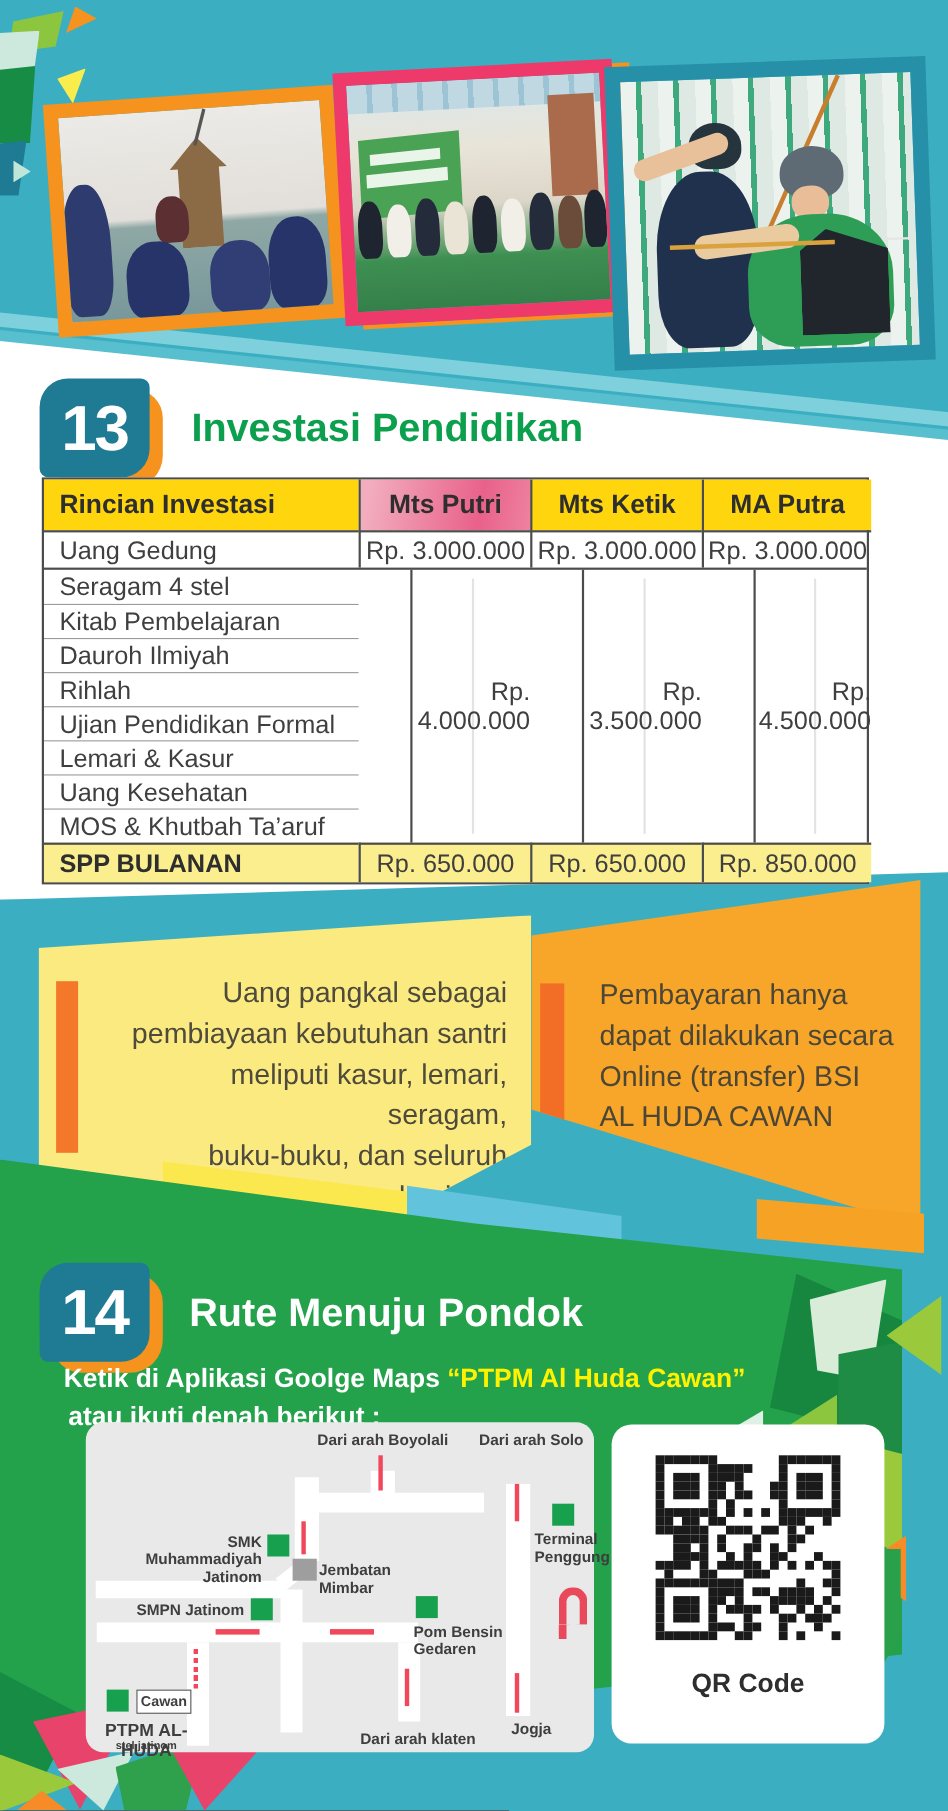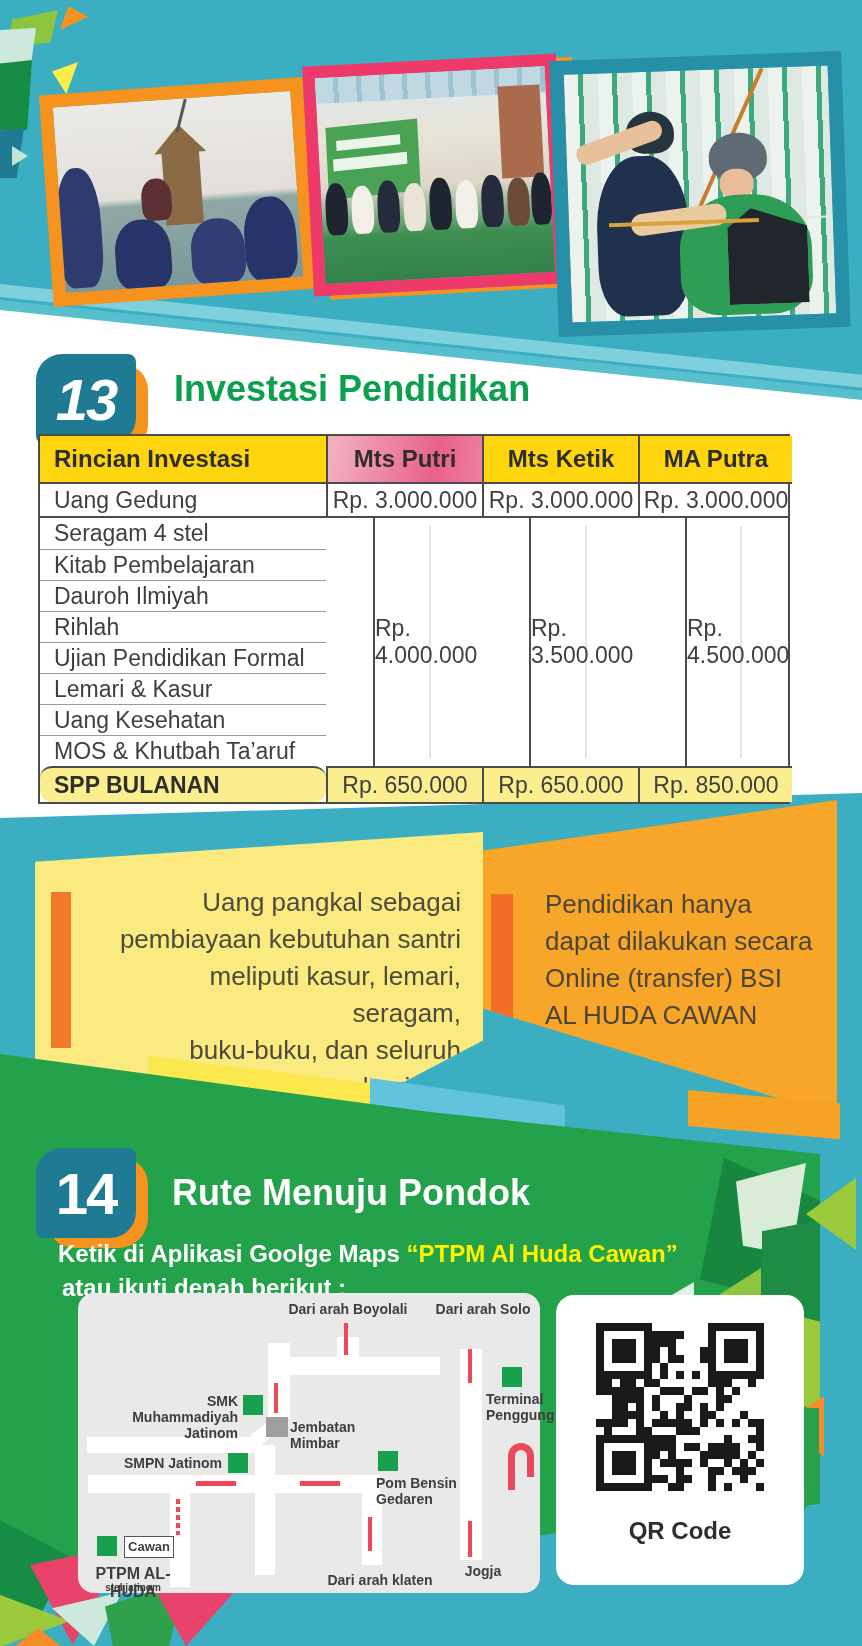--- a/index.html
+++ b/index.html
@@ -30,39 +30,39 @@
   .badge{width:104px;height:94px;}
   .badge .back{position:absolute;left:12px;top:10px;width:100px;height:90px;background:#F6921E;border-radius:26px 26px 30px 26px;}
   .badge .front{position:absolute;left:0;top:0;width:100px;height:90px;background:#1E7B93;border-radius:26px 8px 26px 8px;
                 display:flex;align-items:center;justify-content:center;}
   .badge .num{color:#fff;font-size:58px;font-weight:bold;letter-spacing:-2px;}
   .sec-title{font-size:36px;font-weight:bold;}
 
   
   .table{left:38px;top:434px;width:752px;box-sizing:border-box;border:2px solid #4C4C4C;background:#fff;
          color:#3F3F3F;}
-  .t-grid,.t-mid{display:grid;grid-template-columns:286px 156px 156px 154px;}
+  .t-grid,.t-mid{display:grid;grid-template-columns:286px 156px 156px 154px;text-align:right;}
   .cell{box-sizing:border-box;display:flex;align-items:center;justify-content:center;font-size:23px;}
   .cell.lbl{justify-content:flex-start;padding-left:14px;}
   .cell.c2,.cell.c3,.cell.c4{border-left:2px solid #4C4C4C;}
   .head .cell{height:46px;font-weight:bold;color:#2E2E2E;font-size:24px;}
   .head .c1{background:#FFD60D;}
   .head .c2{background:linear-gradient(100deg,#F2AEBE 5%,#E9618A 70%,#EE82A0 100%);}
   .head .c3,.head .c4{background:#FFD60D;}
   .row1 .cell{height:34px;border-top:2px solid #4C4C4C;}
   .t-mid{border-top:2px solid #4C4C4C;}
   .t-labels .lrow{height:31px;display:flex;align-items:center;padding-left:14px;font-size:23px;
                   border-top:1.5px solid #9A9A9A;box-sizing:border-box;}
   .t-labels .lrow:first-child{border-top:none;}
   .t-val{border-left:2px solid #4C4C4C;display:flex;align-items:center;justify-content:center;
          font-size:23px;position:relative;margin-left:47px;}
   .t-val::before{content:"";position:absolute;left:50%;top:8px;bottom:8px;width:2px;background:#E3E3E3;}
   .t-val span{position:relative;background:transparent;}
   .spp .cell{height:36px;border-top:2px solid #4C4C4C;background:#FAEE8E;}
-  .spp .c1{font-weight:bold;color:#2E2E2E;border-radius:12px;}
+  .spp .c1{font-weight:bold;color:#2E2E2E;}
 
   
   .note-left{left:35px;top:832px;width:448px;height:298px;background:#FAEA80;
              clip-path:polygon(0 10%,100% 0,100% 70%,62% 100%,0 80%);}
   .note-left .bar{position:absolute;left:16px;top:60px;width:20px;height:156px;background:#F4782A;}
   .note-left .txt{position:absolute;left:66px;right:22px;top:52px;text-align:right;
                   font-size:26px;line-height:1.42;color:#4E4A3C;}
   .note-right{left:483px;top:800px;width:354px;height:316px;background:#F7A62A;
               clip-path:polygon(0 16%,100% 0,100% 100%,0 66%);}
   .note-right .bar{position:absolute;left:8px;top:94px;width:22px;height:160px;background:#F26E27;}
@@ -149,21 +149,21 @@
     <div class="blob" style="left:28px;top:84px;width:92px;height:160px;background:#20314E"></div>
     <div class="abs" style="left:8px;top:60px;width:90px;height:20px;background:#E8C09A;border-radius:10px;transform:rotate(-18deg)"></div>
     <div class="abs" style="left:142px;top:64px;width:58px;height:48px;background:#5E6B74;border-radius:50% 50% 42% 42%"></div>
     <div class="abs" style="left:152px;top:100px;width:34px;height:30px;background:#E9BD98;border-radius:45%"></div>
     <div class="blob" style="left:110px;top:126px;width:132px;height:120px;background:#2E9E57"></div>
     <div class="abs" style="left:158px;top:140px;width:80px;height:96px;background:#20262C;clip-path:polygon(30% 0,100% 20%,100% 100%,0 100%,0 20%)"></div>
     <div class="abs" style="left:62px;top:138px;width:96px;height:22px;background:#EACB9F;border-radius:12px;transform:rotate(-6deg)"></div>
     <div class="abs" style="left:40px;top:150px;width:150px;height:4px;background:#D9A23C"></div>
   </div>
 
-  <div class="abs badge" style="left:36px;top:354px;font-style:italic;">
+  <div class="abs badge" style="left:36px;top:344px;">
     <div class="back"></div>
     <div class="front">
       <span class="num">13</span>
     </div>
   </div>
   <div class="abs sec-title" style="left:174px;top:368px;color:#0CA04E;">Investasi Pendidikan</div>
 
   <div class="abs table">
     <div class="t-grid head">
       <div class="cell c1 lbl">Rincian Investasi</div>
@@ -214,21 +214,21 @@
       <div>meliputi kasur, lemari, seragam,</div>
       <div>buku-buku, dan seluruh kegiatan</div>
       <div>selama 1 tahun. Uang pangkal</div>
       <div>sudah bisa dibayarkan sejak</div>
       <div>pengumuman diterima.</div>
     </div>
   </div>
   <div class="abs note-right">
     <div class="bar"></div>
     <div class="txt">
-      <div>Pendidikan hanya</div>
+      <div>Pembayaran hanya</div>
       <div>dapat dilakukan secara</div>
       <div>Online (transfer) BSI</div>
       <div>AL HUDA CAWAN</div>
     </div>
   </div>
 
   <div class="abs band" style="left:148px;top:1056px;width:245px;height:66px;background:#FBE84E;transform:skewY(7deg)"></div>
   <div class="abs band" style="left:370px;top:1078px;width:195px;height:62px;background:#62C4DC;transform:skewY(8deg)"></div>
   <div class="abs band" style="left:688px;top:1090px;width:152px;height:36px;background:#F6A325;transform:skewY(5deg)"></div>
   <div class="abs green-main"></div>

